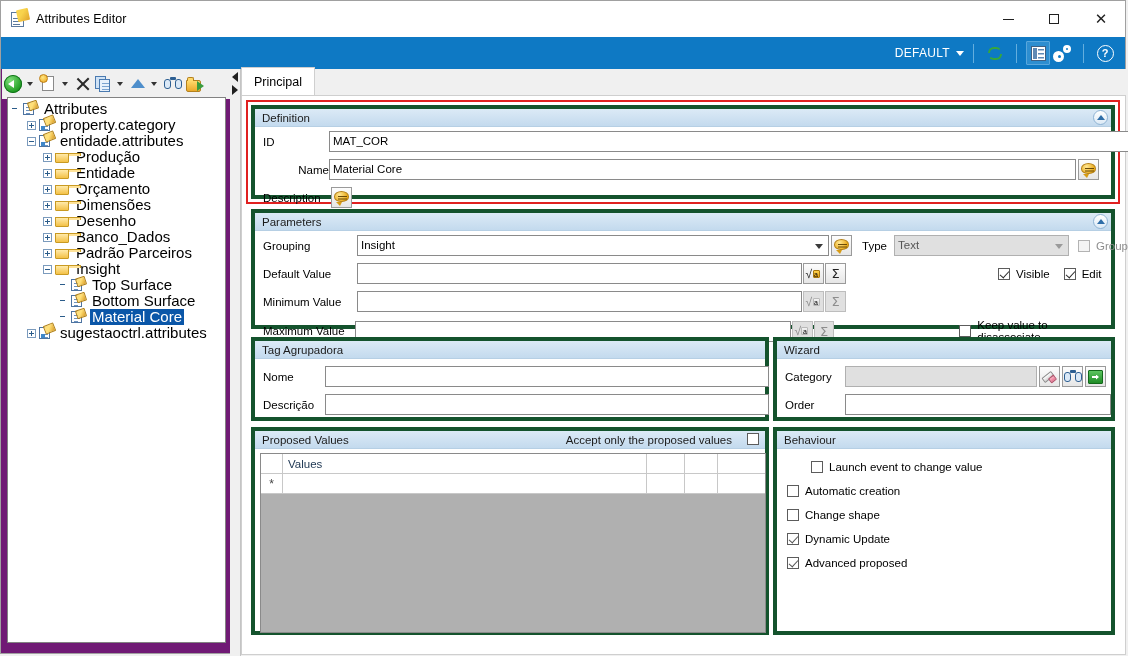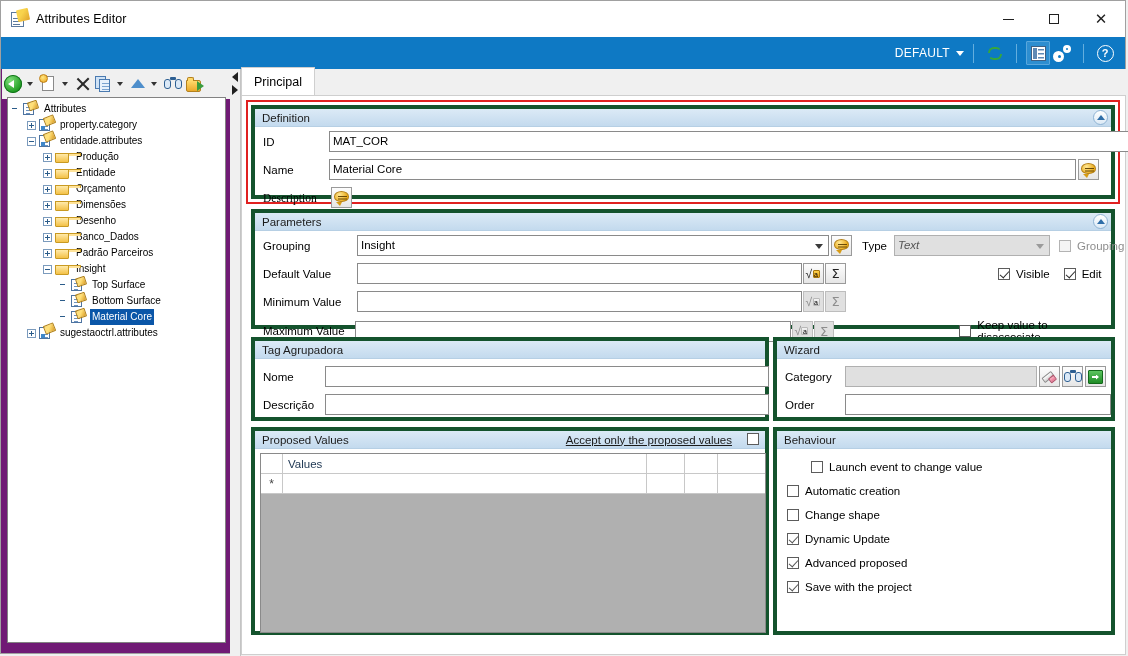--- a/index.html
+++ b/index.html
@@ -143,21 +143,21 @@
   }
   .sp-tri{width:0;height:0;border-top:5px solid transparent;border-bottom:5px solid transparent;}
   .sp-tri.left{border-right:6px solid #202020;margin-bottom:3px;}
   .sp-tri.right{border-left:6px solid #202020;}
 
   
   .treepane{
     position:absolute;left:6px;top:96px;width:219px;height:546px;
     background:#fff;border:1px solid #828282;box-sizing:border-box;overflow:hidden;
   }
-  .tree{padding:3px 0 0 3px;font-size:10px;line-height:16px;color:#000;}
+  .tree{padding:3px 0 0 3px;font-size:15px;line-height:16px;color:#000;}
   .tnode{display:flex;align-items:center;height:16px;white-space:nowrap;position:relative;}
   .tind{display:inline-block;flex:none;}
   .exp{
     width:9px;height:9px;border:1px solid #7b9bbd;background:#fff;box-sizing:border-box;
     margin-right:3px;position:relative;flex:none;
   }
   .exp:before{content:"";position:absolute;left:1px;top:3px;width:5px;height:1px;background:#2b5c8a;}
   .exp.plus:after{content:"";position:absolute;left:3px;top:1px;width:1px;height:5px;background:#2b5c8a;}
   .exp.none{border:none;background:none;}
   .ico-attr{width:15px;height:14px;position:relative;margin-right:4px;flex:none;}
@@ -566,32 +566,32 @@
           <span class="lbl" style="width:66px;">ID</span>
           <span class="inp" style="width:841px;">MAT_COR</span>
           <span class="sqbtn" style="margin-left:2px;">
             <span class="ico-link">
                 <span class="k"></span>
               </span>
           </span>
         </div>
 
         <div class="row" style="left:8px;top:50px;">
-          <span class="lbl" style="width:66px;">Name</span>
+          <span class="lbl" style="width:66px;text-align:right;">Name</span>
           <span class="inp" style="width:747px;">Material Core</span>
           <span class="sqbtn" style="margin-left:2px;">
             <span class="ico-bubble">
                 <span class="b"></span>
                 <span class="t"></span>
               </span>
           </span>
         </div>
 
         <div class="row" style="left:8px;top:78px;">
-          <span class="lbl" style="width:66px;font-family:Liberation Serif, serif;">Description</span>
+          <span class="lbl" style="width:66px;">Description</span>
           <span class="sqbtn" style="margin-left:2px;">
             <span class="ico-bubble">
                 <span class="b"></span>
                 <span class="t"></span>
               </span>
           </span>
         </div>
       </div>
 
       <div class="grp" style="left:9px;top:113px;width:864px;height:120px;">
@@ -608,21 +608,21 @@
             <span>Insight</span>
             <span class="cmbarrow"></span>
           </span>
           <span class="sqbtn" style="margin-left:2px;">
             <span class="ico-bubble">
                 <span class="b"></span>
                 <span class="t"></span>
               </span>
           </span>
           <span class="lbl" style="margin-left:10px;width:32px;">Type</span>
-          <span class="inp dis" style="width:156px;position:relative;font-style:italic;">
+          <span class="inp dis" style="width:175px;position:relative;">
             <span>Text</span>
             <span class="cmbarrow dis"></span>
           </span>
           <span class="cbrow dis" style="margin-left:9px;">
             <span class="cbx dis"></span>
             <span>Grouping</span>
           </span>
         </div>
 
         <div class="row" style="left:8px;top:50px;">
@@ -719,21 +719,21 @@
         </div>
         <div class="row" style="left:8px;top:53px;">
           <span class="lbl" style="width:60px;">Order</span>
           <span class="inp" style="width:266px;"></span>
         </div>
       </div>
 
       <div class="grp" style="left:9px;top:331px;width:518px;height:208px;">
         <div class="grp-hd">
           <span>Proposed Values</span>
-          <span style="position:absolute;right:26px;top:1px;display:flex;align-items:center;height:15px;text-decoration:underline;">
+          <span style="position:absolute;right:26px;top:1px;display:flex;align-items:center;height:15px;">
             <span style="font-size:11.5px;margin-right:7px;">Accept only the proposed values</span>
           </span>
           <span class="cbx" style="position:absolute;right:6px;top:2px;"></span>
         </div>
         <div class="tbl" style="left:5px;top:22px;width:506px;height:180px;">
           <div class="hdr">
             <span class="cell c-sel"></span>
             <span class="cell" style="width:364px;">Values</span>
             <span class="cell" style="width:38px;"></span>
             <span class="cell" style="width:33px;"></span>
@@ -769,22 +769,18 @@
               <span>Change shape</span>
             </div>
             <div class="cbrow" style="height: 24px;">
               <span class="cbx on soft"></span>
               <span>Dynamic Update</span>
             </div>
             <div class="cbrow" style="height: 24px;">
               <span class="cbx on soft"></span>
               <span>Advanced proposed</span>
             </div>
-            <div class="cbrow" style="height: 24px;">
-              <span class="cbx on soft"></span>
-              <span>Save with the project</span>
-            </div>
           </div>
       </div>
 
     </div>
   </div>
 </div>
 
 </body></html>

